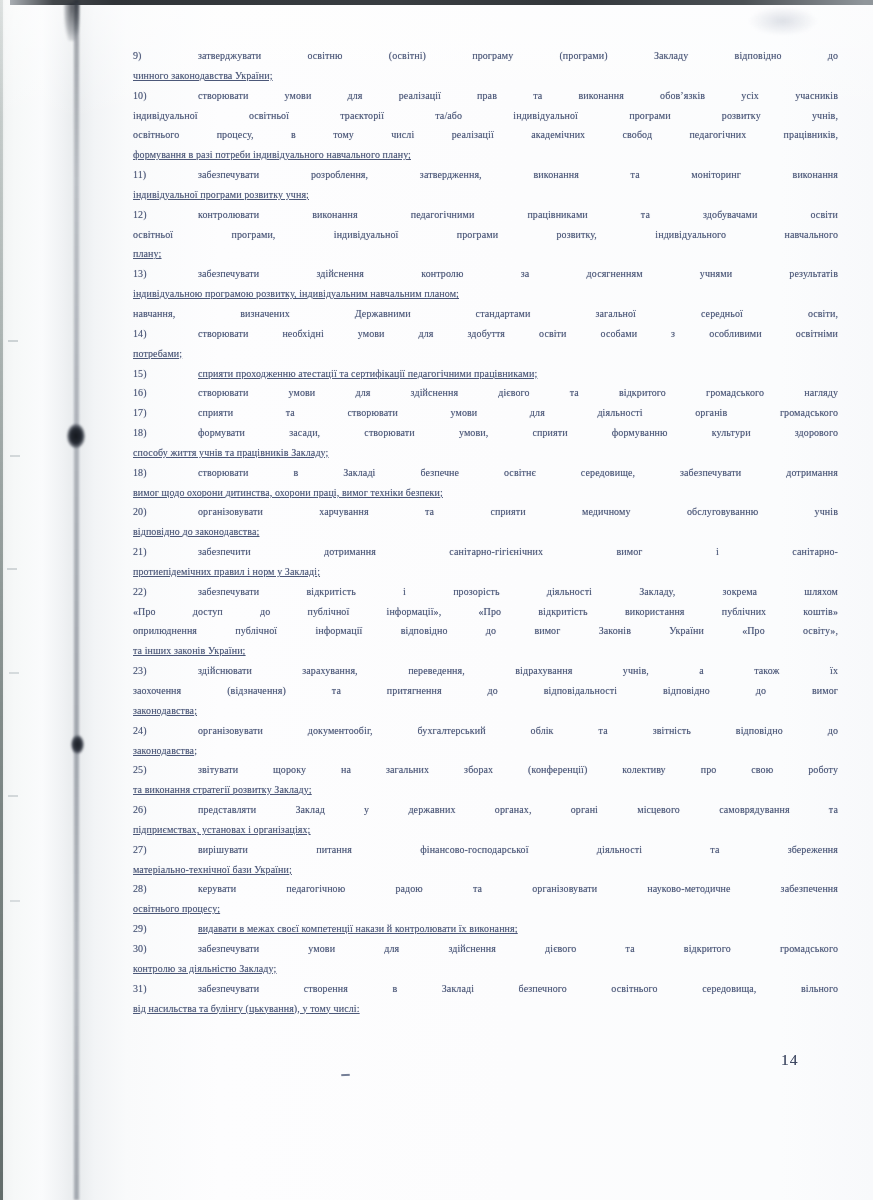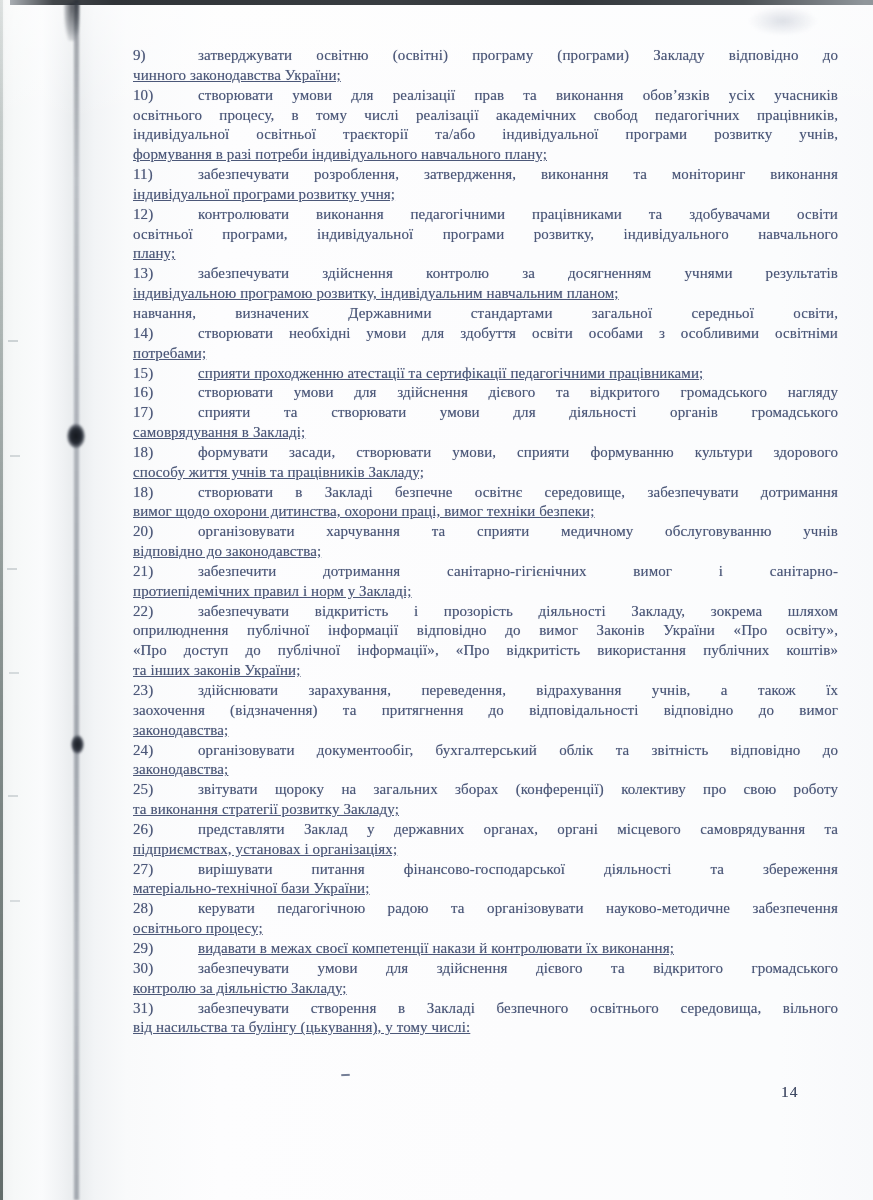--- a/index.html
+++ b/index.html
@@ -67,41 +67,41 @@
   }
   .bleed-tr {
     position: absolute; left: 748px; top: 6px; width: 70px; height: 30px;
     background: radial-gradient(ellipse at center,
       rgba(150,160,178,0.30) 0%, rgba(0,0,0,0) 70%);
     filter: blur(1px);
   }
   .doc-body {
     position: absolute; left: 133px; top: 46px; width: 705px;
     color: #4c5879;
-    font-size: 15px;
+    font-size: 10px;
     letter-spacing: 0.1px;
     text-shadow: 0 0 0.7px rgba(76,88,121,0.55);
     filter: blur(0.28px);
   }
   .tline {
     height: 19.85px;
     line-height: 19.85px;
     text-align: justify;
     text-align-last: justify;
     overflow: visible;
   }
   .tline.last { text-align-last: left; text-decoration: underline; }
   .inum { display: inline-block; width: 65px; }
   .stray-dash {
     position: absolute; left: 341px; top: 1074px; width: 9px; height: 2px;
     background: #747e96; border-radius: 1px; filter: blur(0.4px);
     transform: rotate(-2deg);
   }
   .page-number {
-    position: absolute; left: 781px; top: 1083px;
+    position: absolute; left: 781px; top: 1051px;
     color: #3e4862; font-size: 15.5px; letter-spacing: 1px;
     text-shadow: 0 0 0.6px rgba(62,72,98,0.6);
     filter: blur(0.2px);
   }
 </style>
 </head>
 <body>
 
 <div class="scan">
   <div class="topbar"></div>
@@ -110,48 +110,47 @@
   <div class="fold-top-smear"></div>
   <div class="blob b1"></div>
   <div class="blob b2"></div>
   <div class="margin-ticks"></div>
   <div class="bleed-tr"></div>
 
   <div class="doc-body">
       <div class="tline"><span class="inum">9)</span>затверджувати освітню (освітні) програму (програми) Закладу відповідно до</div>
       <div class="tline last">чинного законодавства України;</div>
       <div class="tline"><span class="inum">10)</span>створювати умови для реалізації прав та виконання обов’язків усіх учасників</div>
+      <div class="tline">індивідуальної освітньої траєкторії та/або індивідуальної програми розвитку учнів,</div>
       <div class="tline">освітнього процесу, в тому числі реалізації академічних свобод педагогічних працівників,</div>
-      <div class="tline">індивідуальної освітньої траєкторії та/або індивідуальної програми розвитку учнів,</div>
       <div class="tline last">формування в разі потреби індивідуального навчального плану;</div>
       <div class="tline"><span class="inum">11)</span>забезпечувати розроблення, затвердження, виконання та моніторинг виконання</div>
       <div class="tline last">індивідуальної програми розвитку учня;</div>
       <div class="tline"><span class="inum">12)</span>контролювати виконання педагогічними працівниками та здобувачами освіти</div>
       <div class="tline">освітньої програми, індивідуальної програми розвитку, індивідуального навчального</div>
       <div class="tline last">плану;</div>
       <div class="tline"><span class="inum">13)</span>забезпечувати здійснення контролю за досягненням учнями результатів</div>
       <div class="tline last">індивідуальною програмою розвитку, індивідуальним навчальним планом;</div>
       <div class="tline">навчання, визначених Державними стандартами загальної середньої освіти,</div>
       <div class="tline"><span class="inum">14)</span>створювати необхідні умови для здобуття освіти особами з особливими освітніми</div>
       <div class="tline last">потребами;</div>
       <div class="tline last"><span class="inum">15)</span>сприяти проходженню атестації та сертифікації педагогічними працівниками;</div>
       <div class="tline"><span class="inum">16)</span>створювати умови для здійснення дієвого та відкритого громадського нагляду</div>
       <div class="tline"><span class="inum">17)</span>сприяти та створювати умови для діяльності органів громадського</div>
-      <div class="tline last">самоврядування в Закладі;</div>
       <div class="tline"><span class="inum">18)</span>формувати засади, створювати умови, сприяти формуванню культури здорового</div>
       <div class="tline last">способу життя учнів та працівників Закладу;</div>
       <div class="tline"><span class="inum">18)</span>створювати в Закладі безпечне освітнє середовище, забезпечувати дотримання</div>
       <div class="tline last">вимог щодо охорони дитинства, охорони праці, вимог техніки безпеки;</div>
       <div class="tline"><span class="inum">20)</span>організовувати харчування та сприяти медичному обслуговуванню учнів</div>
       <div class="tline last">відповідно до законодавства;</div>
       <div class="tline"><span class="inum">21)</span>забезпечити дотримання санітарно-гігієнічних вимог і санітарно-</div>
       <div class="tline last">протиепідемічних правил і норм у Закладі;</div>
       <div class="tline"><span class="inum">22)</span>забезпечувати відкритість і прозорість діяльності Закладу, зокрема шляхом</div>
+      <div class="tline">«Про доступ до публічної інформації», «Про відкритість використання публічних коштів»</div>
       <div class="tline">оприлюднення публічної інформації відповідно до вимог Законів України «Про освіту»,</div>
-      <div class="tline">«Про доступ до публічної інформації», «Про відкритість використання публічних коштів»</div>
       <div class="tline last">та інших законів України;</div>
       <div class="tline"><span class="inum">23)</span>здійснювати зарахування, переведення, відрахування учнів, а також їх</div>
       <div class="tline">заохочення (відзначення) та притягнення до відповідальності відповідно до вимог</div>
       <div class="tline last">законодавства;</div>
       <div class="tline"><span class="inum">24)</span>організовувати документообіг, бухгалтерський облік та звітність відповідно до</div>
       <div class="tline last">законодавства;</div>
       <div class="tline"><span class="inum">25)</span>звітувати щороку на загальних зборах (конференції) колективу про свою роботу</div>
       <div class="tline last">та виконання стратегії розвитку Закладу;</div>
       <div class="tline"><span class="inum">26)</span>представляти Заклад у державних органах, органі місцевого самоврядування та</div>
       <div class="tline last">підприємствах, установах і організаціях;</div>

